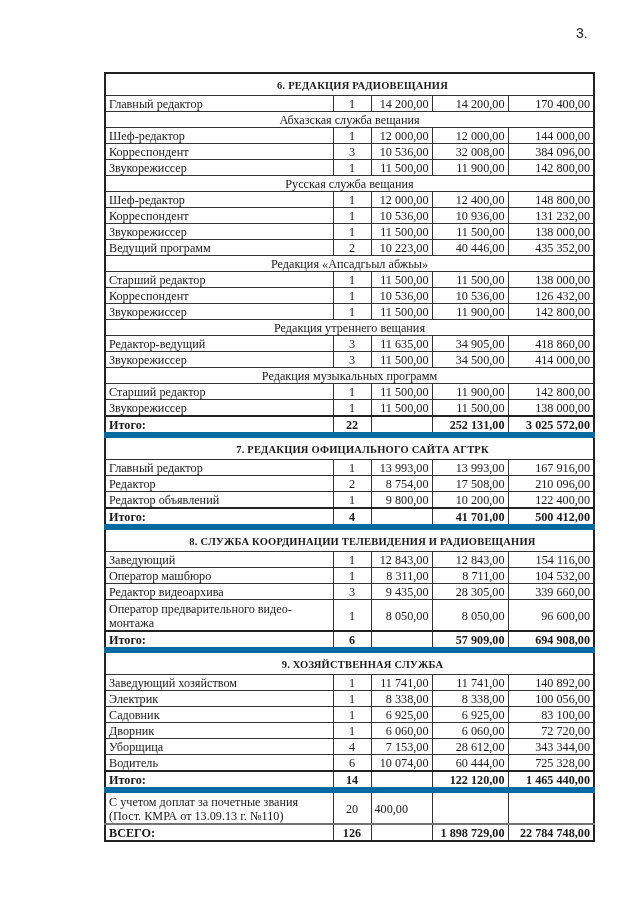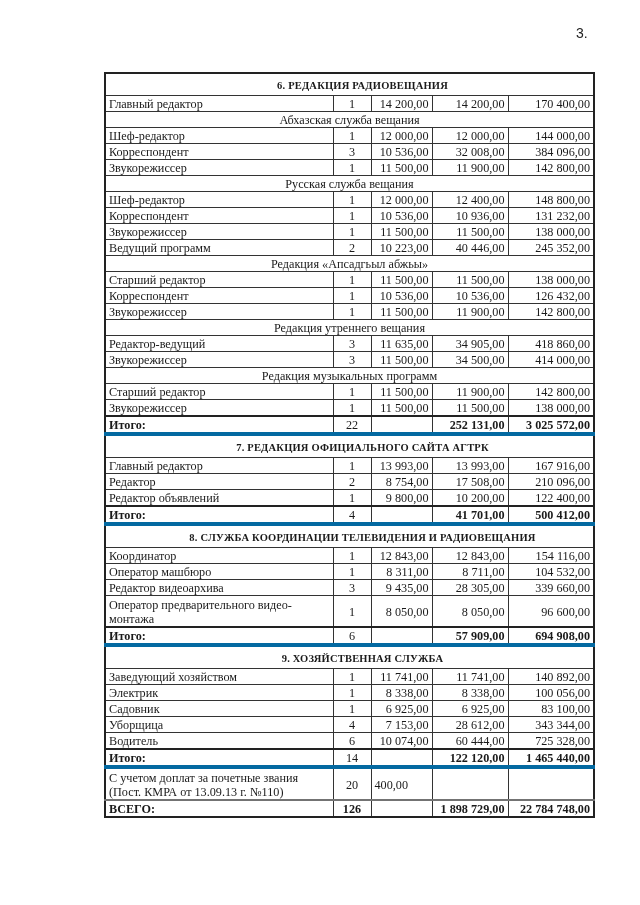--- a/index.html
+++ b/index.html
@@ -34,22 +34,22 @@
     col.c-month { width: 76px; }
     col.c-year { width: 86px; }
     td.qty { text-align: center; }
     td.num { text-align: right; padding-right: 8px; }
     td.num.rate { padding-right: 3px; }
     tr.section-header td {
       text-align: center; font-weight: bold; font-size: 10.5px;
       height: 20px; letter-spacing: 0.2px; padding-left: 29px;
     }
     tr.subsection td { text-align: center; height: 14px; }
-    tr.total td { font-weight: bold; border-top: 2px solid #222; border-bottom: 4px solid #0369a1; }
-    tr.total td.qty { font-weight: normal; margin-left: 36px; }
+    tr.total td { font-weight: bold; border-top: 2px solid #222; border-bottom: 6px solid #0369a1; }
+    tr.total td.qty { font-weight: bold; margin-left: 36px; }
     tr.tall td { height: 29px; white-space: normal; line-height: 14px; }
     tr.grand td { font-weight: bold; border-top: 2px solid #737373; border-bottom: 2px solid #222; }
     table.staff { border: 2px solid #222; }
   </style>
 </head>
 <body>
 
 <div class="page-number">3.</div>
 
 <table class="staff">
@@ -117,21 +117,21 @@
         <td class="qty">1</td>
         <td class="num rate">11 500,00</td>
         <td class="num">11 500,00</td>
         <td class="num">138 000,00</td>
       </tr>
       <tr class="row">
         <td class="name">Ведущий программ</td>
         <td class="qty">2</td>
         <td class="num rate">10 223,00</td>
         <td class="num">40 446,00</td>
-        <td class="num">245 352,00</td>
+        <td class="num">435 352,00</td>
       </tr>
       <tr class="subsection">
         <td colspan="5">Редакция «Апсадгьыл абжьы»</td>
       </tr>
       <tr class="row">
         <td class="name">Старший редактор</td>
         <td class="qty">1</td>
         <td class="num rate">11 500,00</td>
         <td class="num">11 500,00</td>
         <td class="num">138 000,00</td>
@@ -219,21 +219,21 @@
         <td class="name">Итого:</td>
         <td class="qty">4</td>
         <td class="num"></td>
         <td class="num">41 701,00</td>
         <td class="num">500 412,00</td>
       </tr>
       <tr class="section-header">
         <td colspan="5">8. СЛУЖБА КООРДИНАЦИИ ТЕЛЕВИДЕНИЯ И РАДИОВЕЩАНИЯ</td>
       </tr>
       <tr class="row">
-        <td class="name">Координатор</td>
+        <td class="name">Заведующий</td>
         <td class="qty">1</td>
         <td class="num rate">12 843,00</td>
         <td class="num">12 843,00</td>
         <td class="num">154 116,00</td>
       </tr>
       <tr class="row">
         <td class="name">Оператор машбюро</td>
         <td class="qty">1</td>
         <td class="num rate">8 311,00</td>
         <td class="num">8 711,00</td>
@@ -276,20 +276,27 @@
         <td class="num rate">8 338,00</td>
         <td class="num">8 338,00</td>
         <td class="num">100 056,00</td>
       </tr>
       <tr class="row">
         <td class="name">Садовник</td>
         <td class="qty">1</td>
         <td class="num rate">6 925,00</td>
         <td class="num">6 925,00</td>
         <td class="num">83 100,00</td>
+      </tr>
+      <tr class="row">
+        <td class="name">Дворник</td>
+        <td class="qty">1</td>
+        <td class="num rate">6 060,00</td>
+        <td class="num">6 060,00</td>
+        <td class="num">72 720,00</td>
       </tr>
       <tr class="row">
         <td class="name">Уборщица</td>
         <td class="qty">4</td>
         <td class="num rate">7 153,00</td>
         <td class="num">28 612,00</td>
         <td class="num">343 344,00</td>
       </tr>
       <tr class="row">
         <td class="name">Водитель</td>

